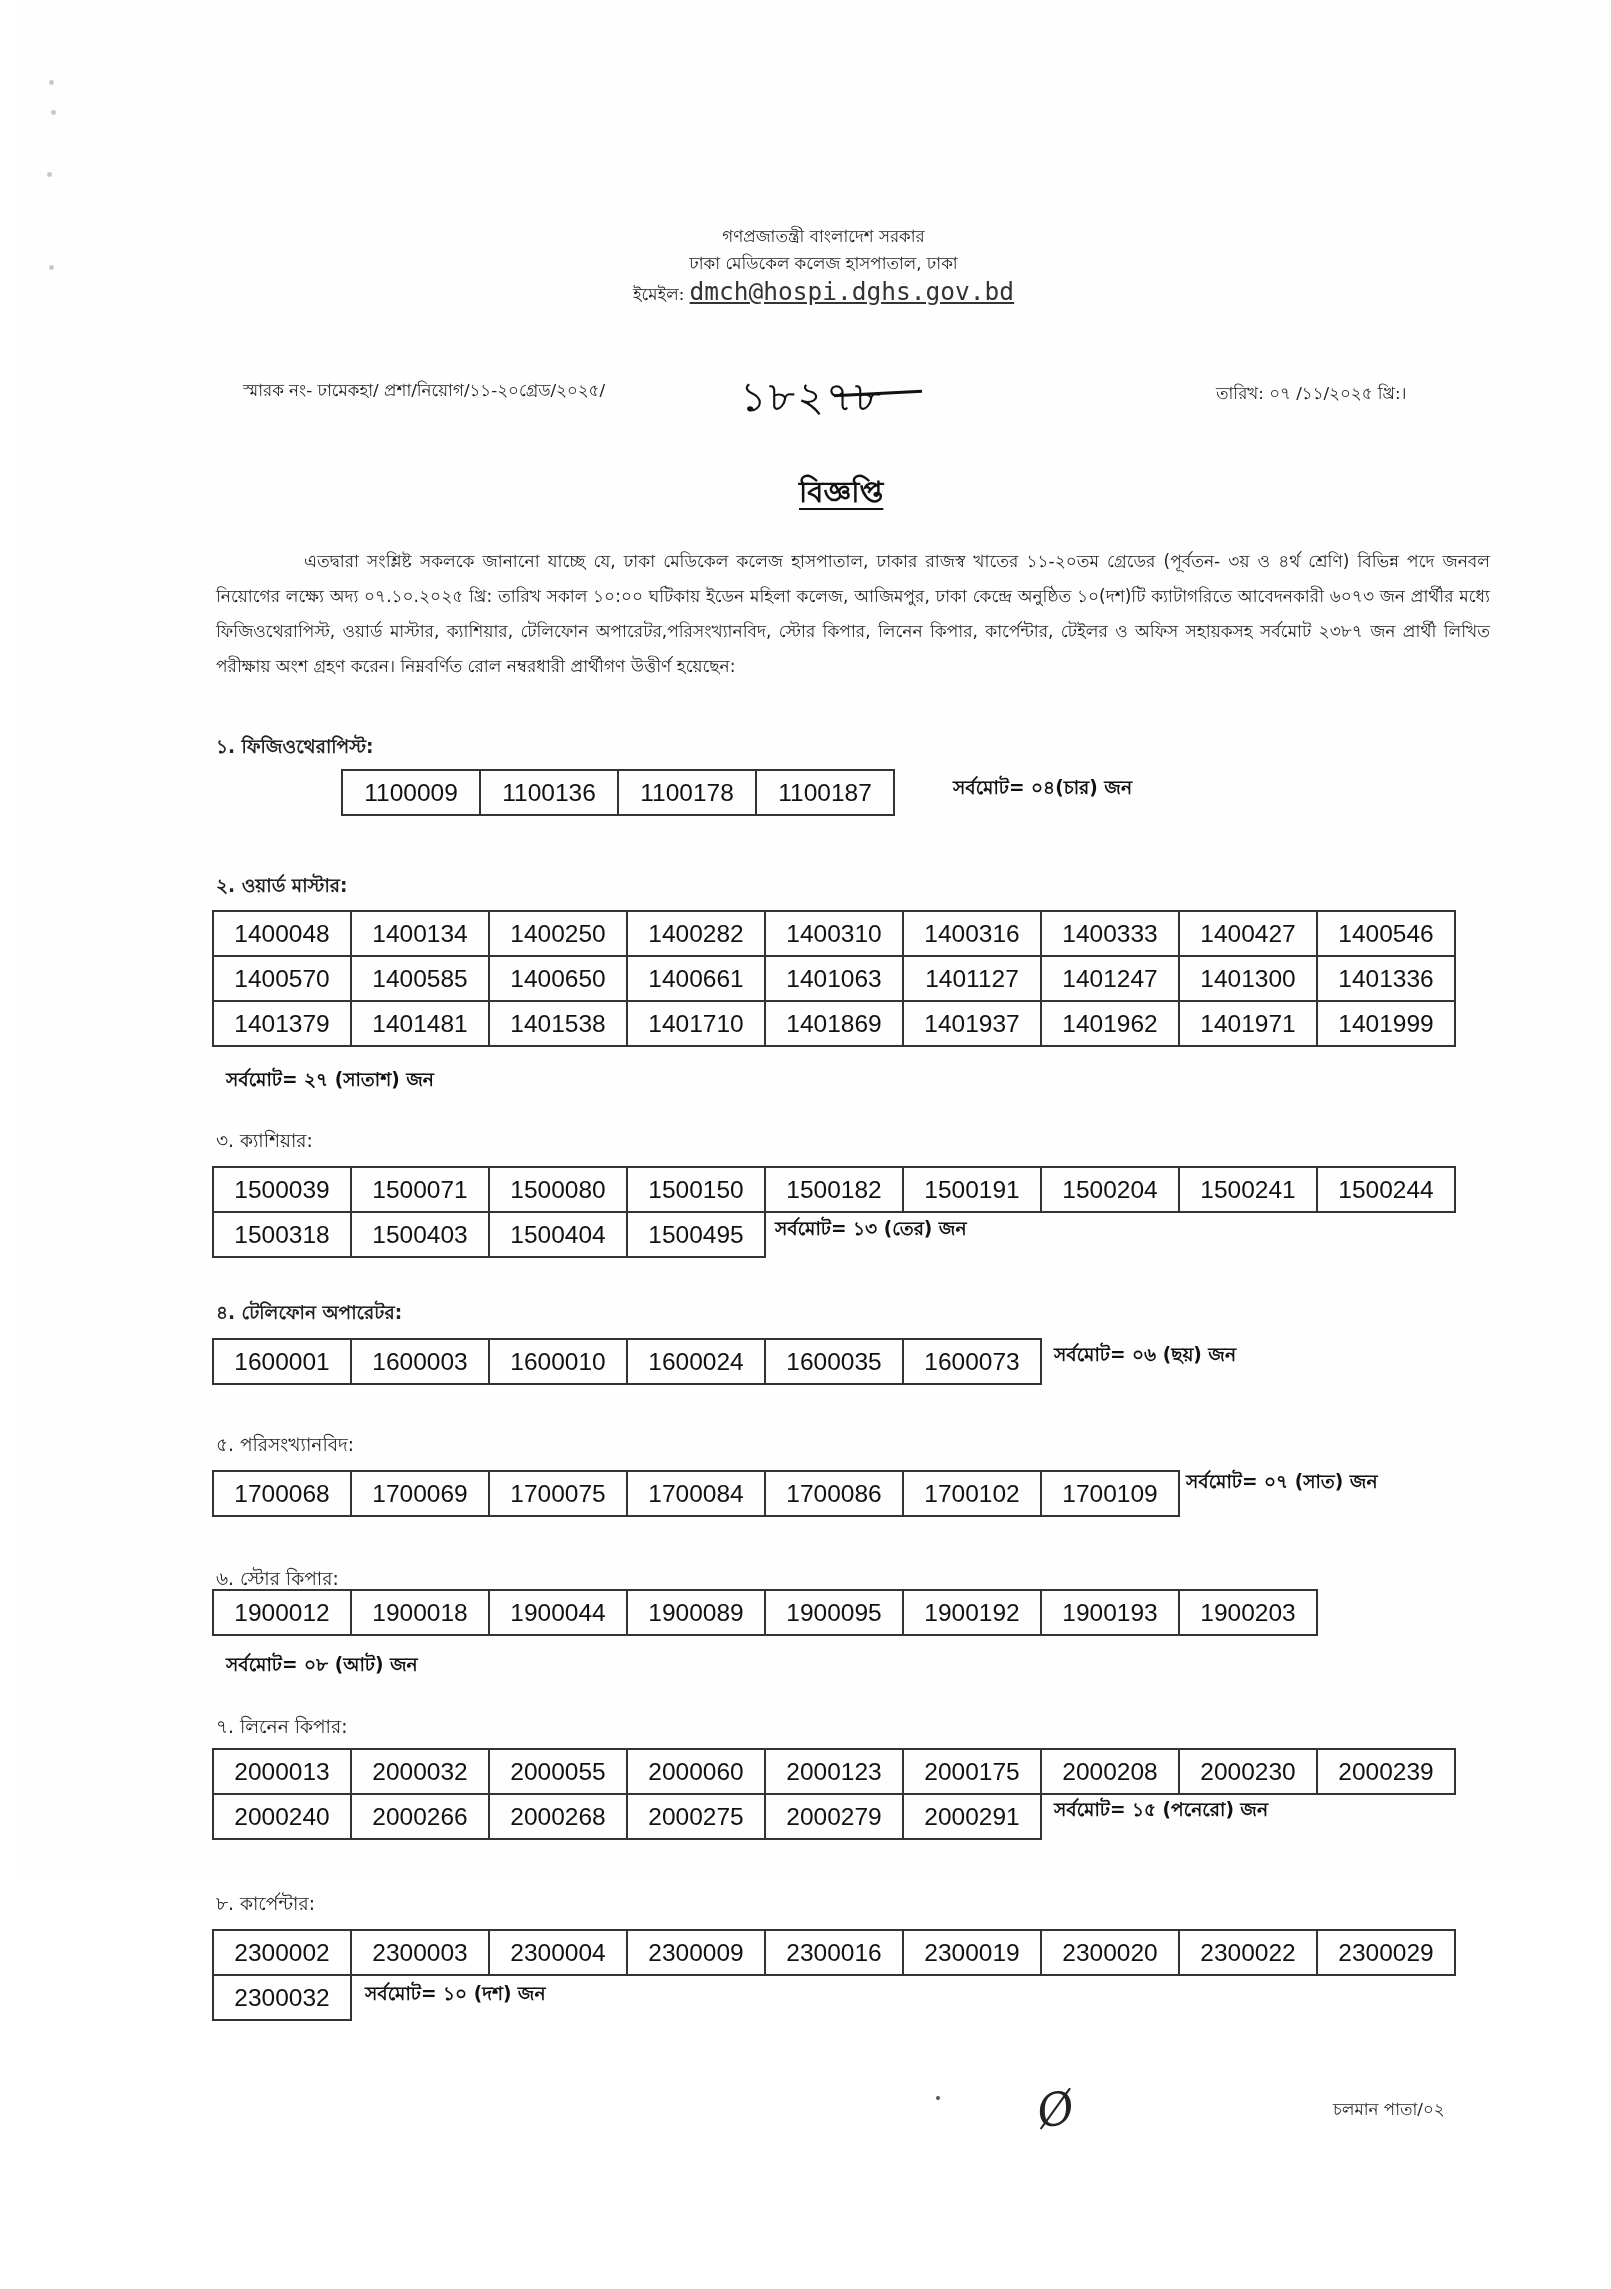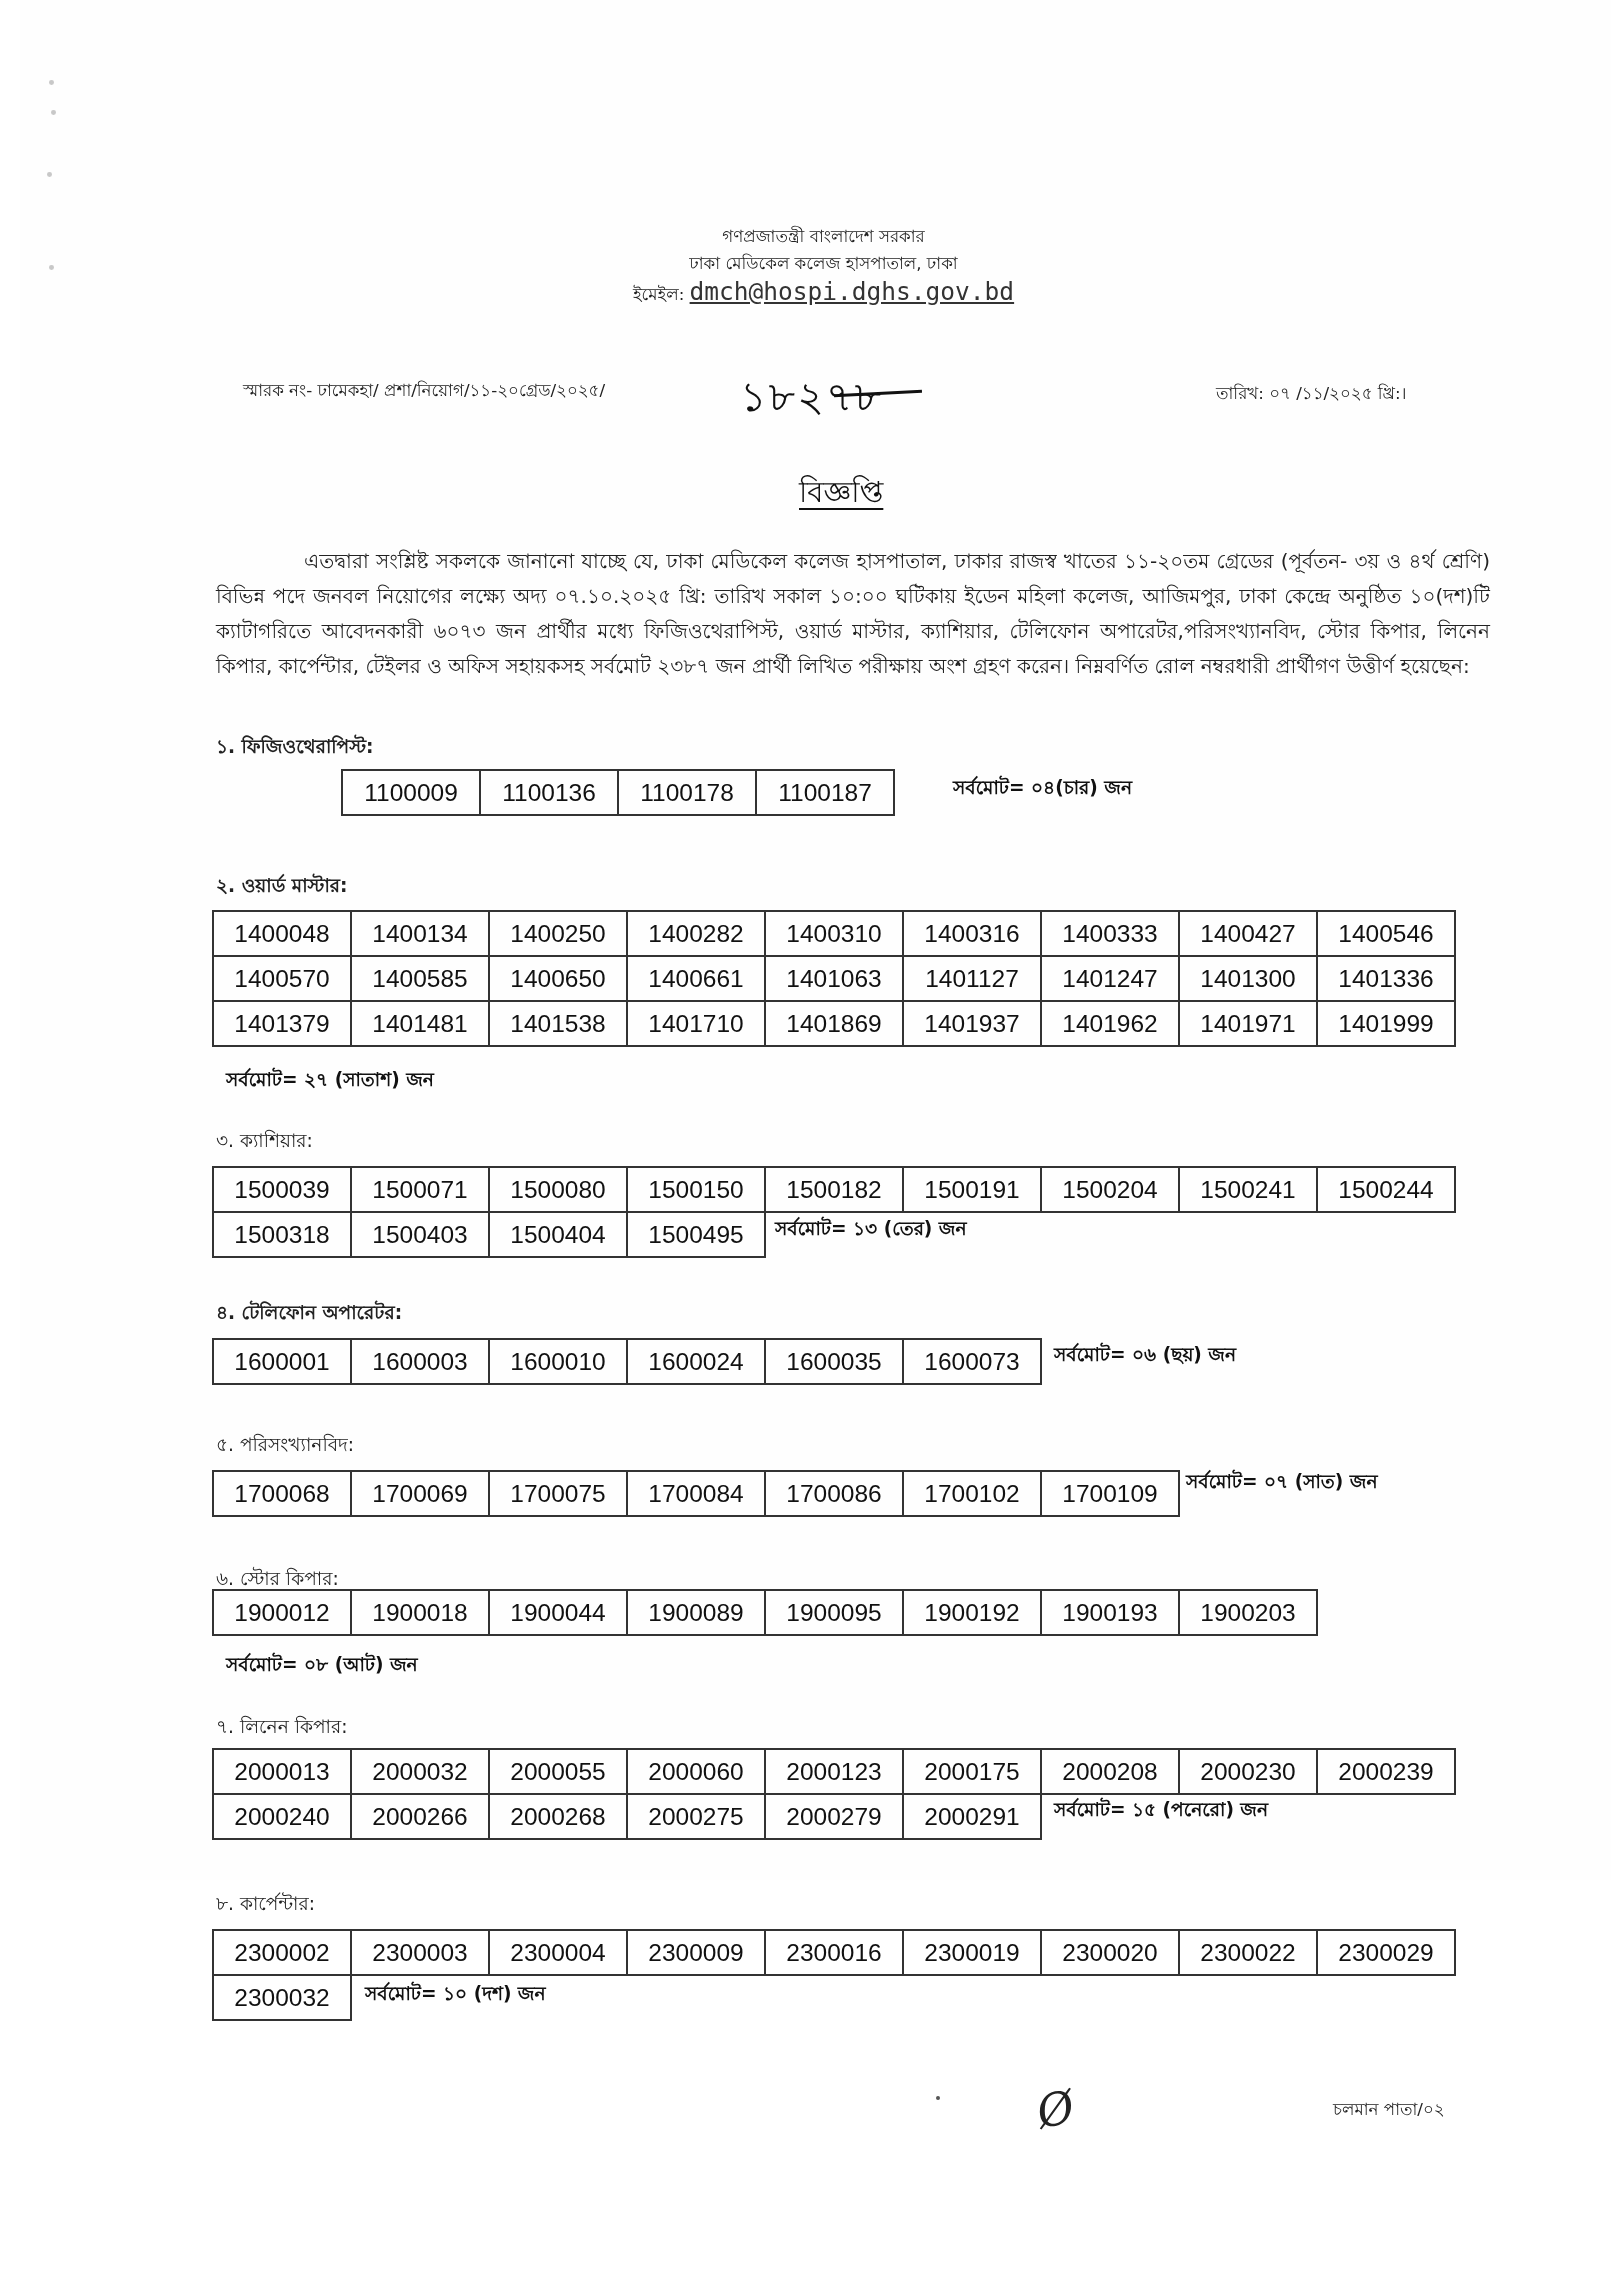--- a/index.html
+++ b/index.html
@@ -12,23 +12,23 @@
 
     .header { position: absolute; left: 529px; top: 223px; width: 549px; text-align: center; font-size: 16.7px; line-height: 27.4px; color: #222; }
     .header .email-row { font-size: 16.7px; }
     .header .email-link { font-family: "DejaVu Sans Mono", "Liberation Mono", monospace; font-size: 24.5px; text-decoration: underline; color: #333; }
 
     .memo { position: absolute; left: 223px; top: 377px; font-size: 16.7px; color: #222; }
     .memo-hand { position: absolute; left: 720px; top: 365px; font-size: 41px; font-family: "DejaVu Serif", serif; color: #111; letter-spacing: 2px; }
     .memo-hand-line { position: absolute; left: 814px; top: 392px; width: 88px; height: 2.9px; background: #111; transform: rotate(-3deg); }
     .date { position: absolute; left: 1196px; top: 380px; font-size: 16.7px; color: #222; }
 
-    .notice-title { position: absolute; left: 779px; top: 469px; font-size: 29px; font-weight: normal; text-decoration: underline; text-underline-offset: 5.9px; color: #111; }
-
-    .body-text { position: absolute; left: 196px; top: 544px; width: 1274px; font-size: 20px; line-height: 35px; text-align: justify; color: #222; text-indent: 88px; }
+    .notice-title { position: absolute; left: 779px; top: 469px; font-size: 29px; font-weight: bold; text-decoration: underline; text-underline-offset: 5.9px; color: #111; }
+
+    .body-text { position: absolute; left: 196px; top: 544px; width: 1274px; font-size: 17px; line-height: 35px; text-align: justify; color: #222; text-indent: 88px; }
 
     .section-label { position: absolute; font-size: 18.6px; color: #222; text-align: center; }
     .section-label.bold { font-weight: bold; }
 
     table.rolls { position: absolute; border-collapse: collapse; }
     table.rolls td { border: 2px solid #333; height: 43px; padding: 0; font-family: "Liberation Sans", "DejaVu Sans", sans-serif; font-size: 24.5px; text-align: center; color: #111; width: 136px; }
     table.rolls td.empty { border: none; }
     .total { position: absolute; font-size: 18.6px; font-weight: bold; color: #111; }
 
     .signature { position: absolute; left: 1017px; top: 2083px; font-size: 45px; font-family: "DejaVu Serif", serif; font-style: italic; color: #222; transform: rotate(-12deg); }

